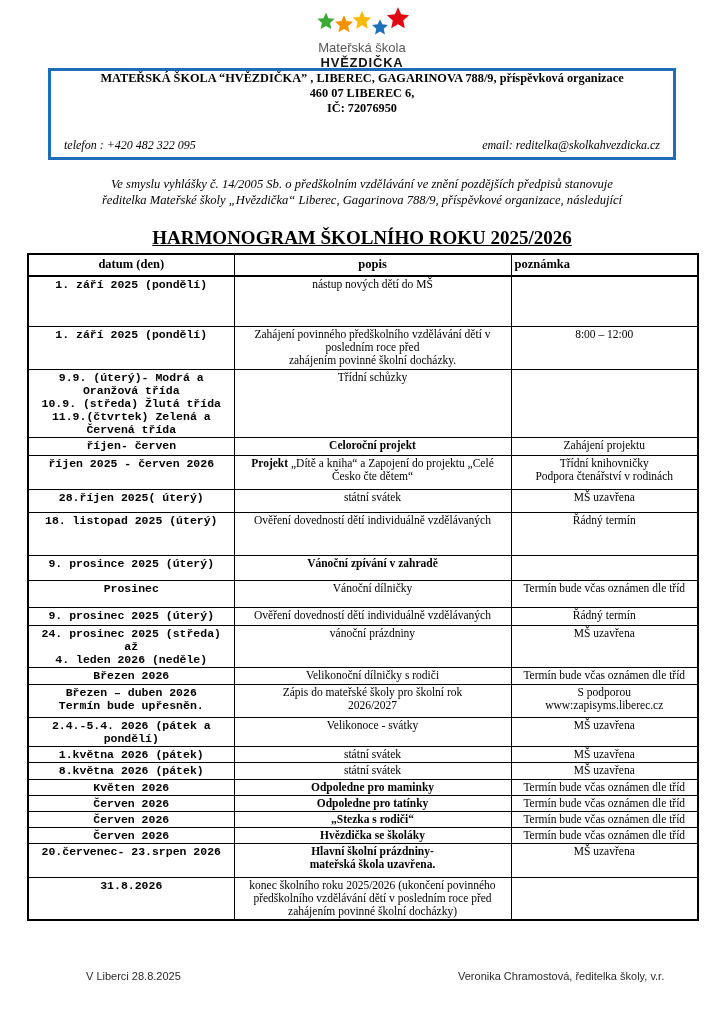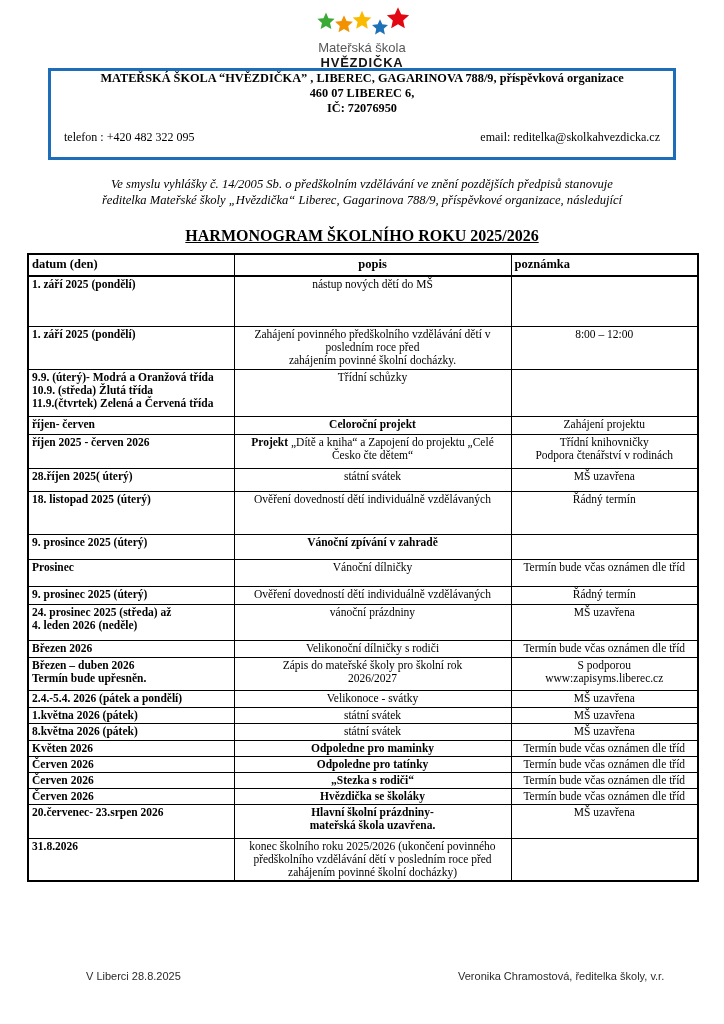--- a/index.html
+++ b/index.html
@@ -19,49 +19,49 @@
   .star:nth-child(4){ transform:translateY(9px) scale(.85); }
   .star:nth-child(5){ transform:translateY(0px) scale(1.18); }
   .logo-type { font-family:"Liberation Sans","DejaVu Sans",sans-serif; font-size:13px; color:#58585a; margin-top:2px; }
   .logo-name { font-family:"Liberation Sans","DejaVu Sans",sans-serif; font-size:13px; font-weight:bold; color:#161616; letter-spacing:.8px; }
   
   .info-box {
     position:absolute; top:68px; left:48px; width:628px; height:92px;
     border:3px solid #1e6db8; 
   }
   .box-line { text-align:center; font-weight:bold; font-size:12.3px; line-height:15px; white-space:nowrap; }
-  .box-contacts { display:flex; justify-content:space-between; margin-top:14px; padding:0 13px; font-size:12px; }
+  .box-contacts { display:flex; justify-content:space-between; margin-top:22px; padding:0 13px; font-style:italic; font-size:12px; }
   
   .intro {
     position:absolute; top:176px; left:40px; width:644px;
     font-style:italic; font-size:12.6px; line-height:16px;
     text-align:center; white-space:pre-line;
   }
   
   .page-title {
     position:absolute; top:227px; left:0; right:0;
-    text-align:center; font-weight:bold; font-size:16px;
+    text-align:center; font-weight:bold; font-size:19px;
     text-decoration:underline;
   }
   
   table.sched {
     position:absolute; top:253px; left:27px; width:670px;
     border-collapse:collapse; table-layout:fixed;
     border:2px solid #000;
     font-size:11.5px; line-height:13px;
   }
   table.sched th, table.sched td {
     border:1px solid #000; vertical-align:top;
     padding:1px 3px; white-space:pre-line; overflow:hidden;
   }
   table.sched thead th { border-bottom:2px solid #000; font-size:12.5px; font-weight:bold; padding:3px 3px; }
-  th.h-datum { text-align:left; }
+  th.h-datum { text-align:center; }
   th.h-popis { text-align:center; }
   th.h-note  { text-align:left; padding-left:8px; }
-  td.d { font-weight:bold; text-align:left; }
+  td.d { font-weight:bold; text-align:center;font-family:Liberation Mono, monospace; }
   td.p { text-align:center; }
   td.n { text-align:center; }
   td.p.b { font-weight:bold; }
   td.p .bld { font-weight:bold; }
   
   .footer { position:absolute; top:970px; left:0; width:724px; height:20px;
     font-family:"Liberation Sans","DejaVu Sans",sans-serif; font-size:11px; color:#2b2b2b;margin-left:41px; }
   .footer .place { position:absolute; left:45px; top:0; }
   .footer .sig   { position:absolute; left:417px; top:0; }
 </style>

